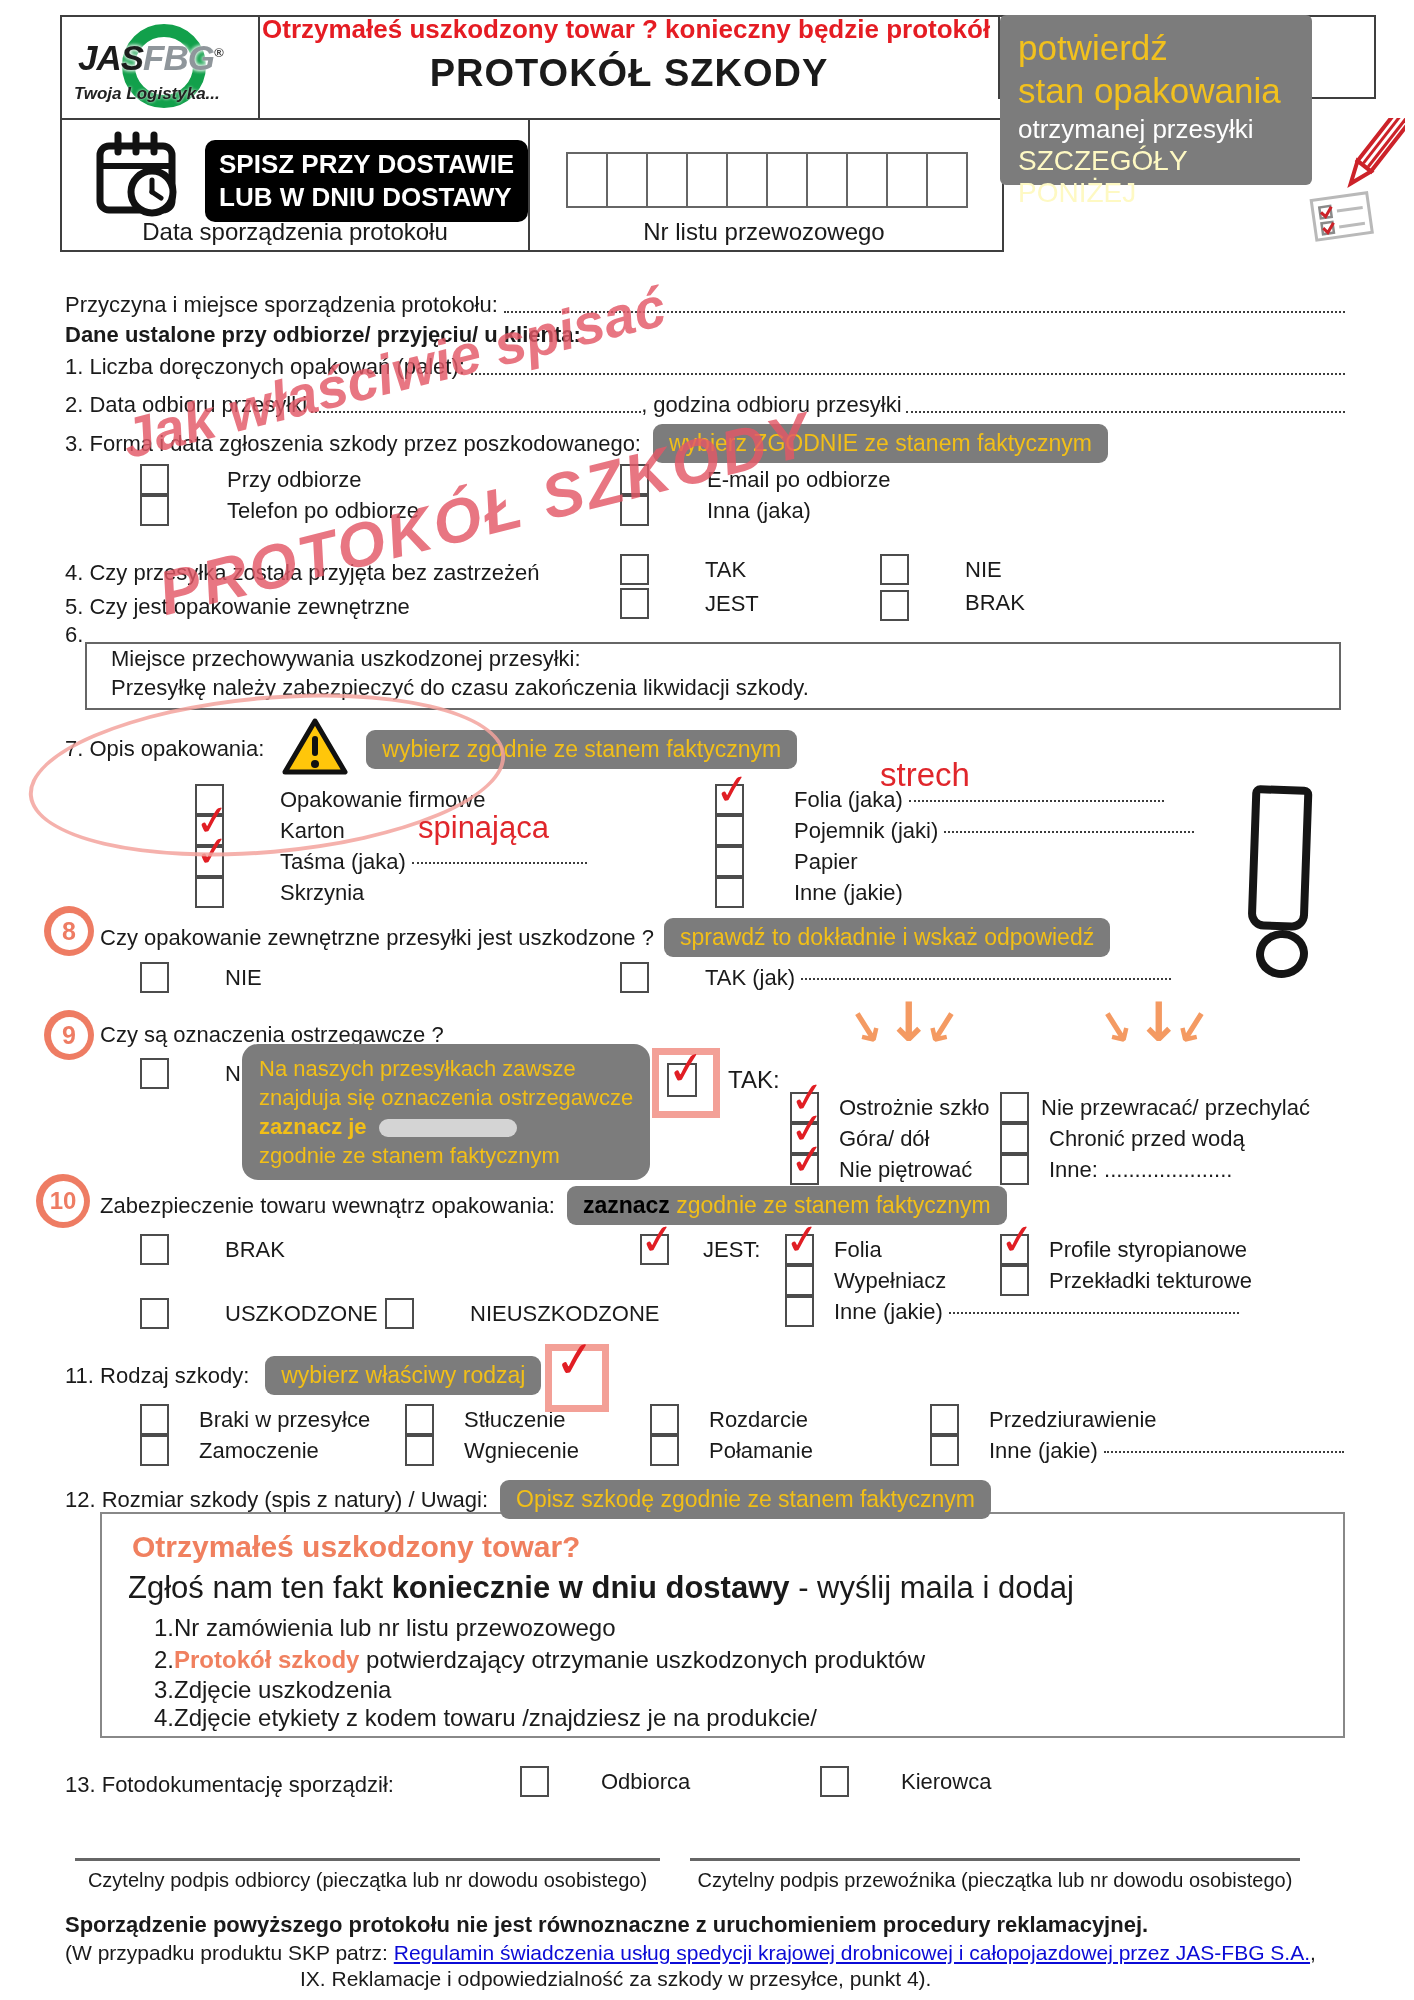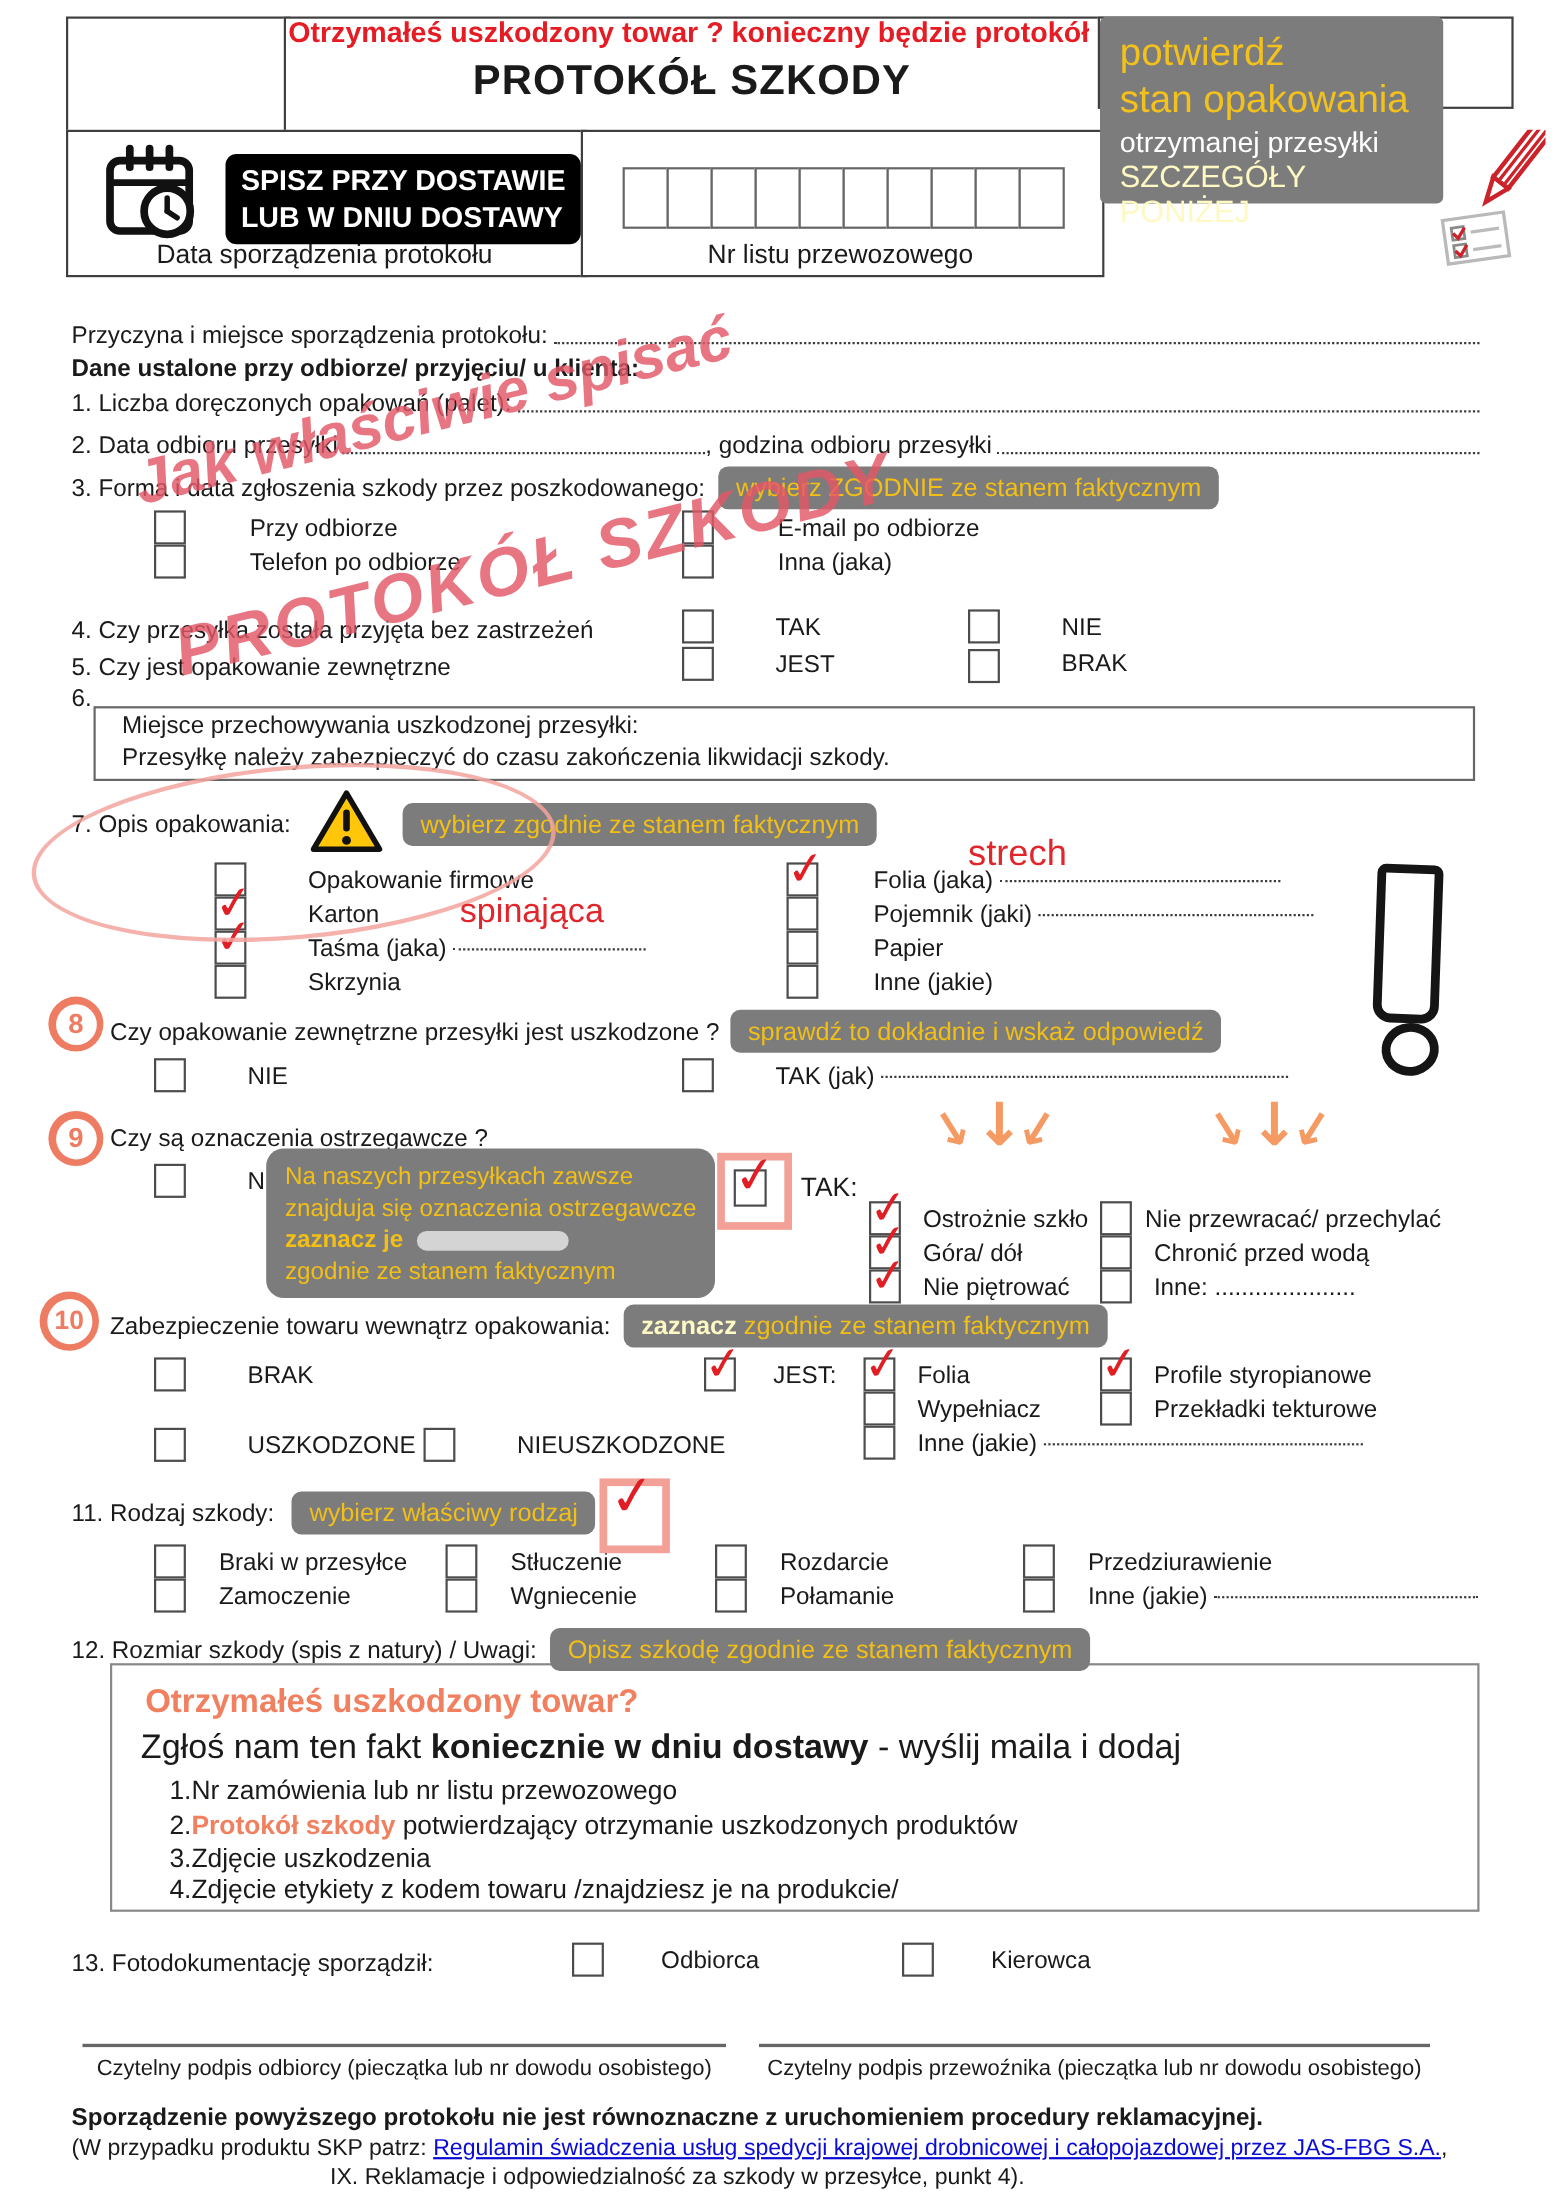--- a/index.html
+++ b/index.html
@@ -44,20 +44,28 @@
 <body>
 
 <div id="page">
 
   <div class="bx" style="left:60px;top:15px;width:200px;height:105px"></div>
   <div class="bx" style="left:258px;top:15px;width:742px;height:105px"></div>
   <div class="bx" style="left:998px;top:15px;width:374px;height:80px"></div>
   <div class="bx" style="left:60px;top:118px;width:470px;height:130px"></div>
   <div class="bx" style="left:528px;top:118px;width:472px;height:130px"></div>
 
+  <div class="abs" style="left:70px;top:22px;width:180px;height:92px;z-index:3">
+    <span class="abs" style="left:52px;top:2px;width:58px;height:58px;border:13px solid #12a04b;border-radius:50%"></span>
+    <div class="abs" style="left:8px;top:16px;font-size:35px;font-style:italic;font-weight:bold;
+         text-shadow:0 0 4px #fff,0 0 4px #fff;letter-spacing:-1px">
+      <span style="color:#1c1c1c">JAS</span><span style="color:#8f969b">FBG</span><sup style="font-size:13px;color:#444">®</sup>
+    </div>
+    <div class="abs" style="left:4px;top:62px;font-size:17px;font-style:italic;font-weight:bold;color:#222;text-shadow:0 0 3px #fff">Twoja Logistyka...</div>
+  </div>
 
   <div class="abs" style="left:262px;top:14px;font-size:26px;font-weight:bold;color:#e51c23;white-space:nowrap;z-index:4">Otrzymałeś uszkodzony towar ? konieczny będzie protokół</div>
   <div class="abs" style="left:258px;top:52px;width:742px;text-align:center;font-size:38px;font-weight:bold;letter-spacing:1px">PROTOKÓŁ  SZKODY</div>
 
   <div class="abs" style="left:1000px;top:15px;width:312px;height:170px;background:#7c7c7c;border-radius:6px;padding:12px 18px;box-sizing:border-box;z-index:5">
     <div style="color:#f2c11d;font-size:35px;line-height:42px">potwierdź</div>
     <div style="color:#f2c11d;font-size:35px;line-height:44px">stan opakowania</div>
     <div style="color:#fff;font-size:26px;line-height:32px">otrzymanej przesyłki</div>
     <div style="color:#fef9c3;font-size:28px;line-height:32px">SZCZEGÓŁY PONIŻEJ</div>
   </div>
@@ -316,21 +324,21 @@
       <span class="cb"></span>
       <span class="lbl">Inne: .....................</span>
     </div>
   </div>
 
   <div class="numcirc" style="left:36px;top:1174px;width:54px;height:54px">
     <span class="inner" style="width:41px;height:41px;font-size:24px">10</span>
   </div>
   <div class="qrow" style="left:100px;top:1186px;gap:12px">
     <span class="lbl">Zabezpieczenie towaru wewnątrz opakowania:</span>
-    <span class="badge"><b style="color:#fef9c3">zaznacz</b><span> zgodnie ze stanem faktycznym</span></span>
+    <span class="badge"><b style="color:#000000">zaznacz</b><span> zgodnie ze stanem faktycznym</span></span>
   </div>
   <div class="row" style="left:140px;top:1234px;gap:56px">
     <span class="cb"></span>
     <span class="lbl">BRAK</span>
   </div>
   <div class="row" style="left:140px;top:1298px;gap:56px">
     <span class="cb"></span>
     <span class="lbl">USZKODZONE</span>
   </div>
   <div class="row" style="left:385px;top:1298px;gap:56px">

